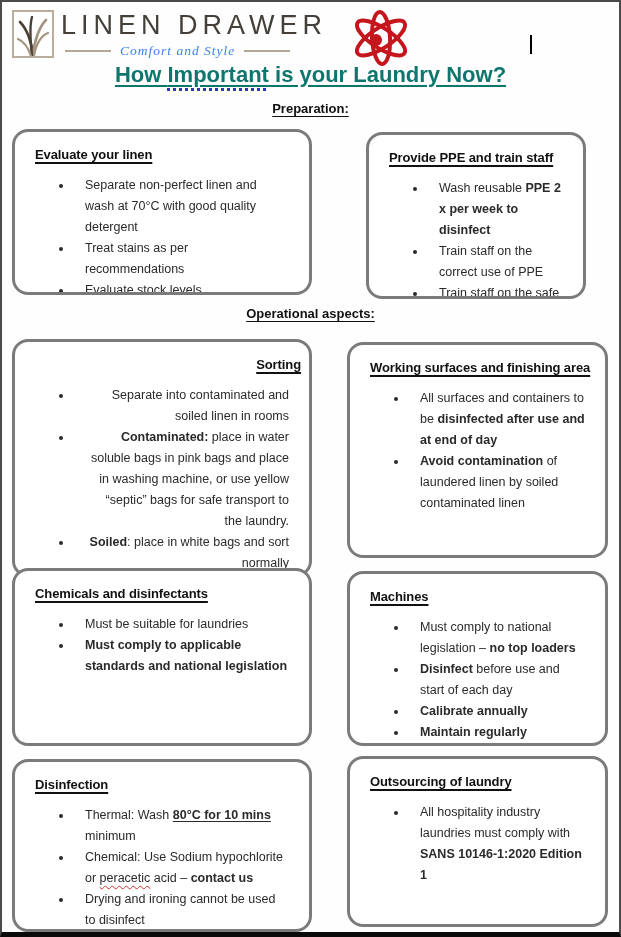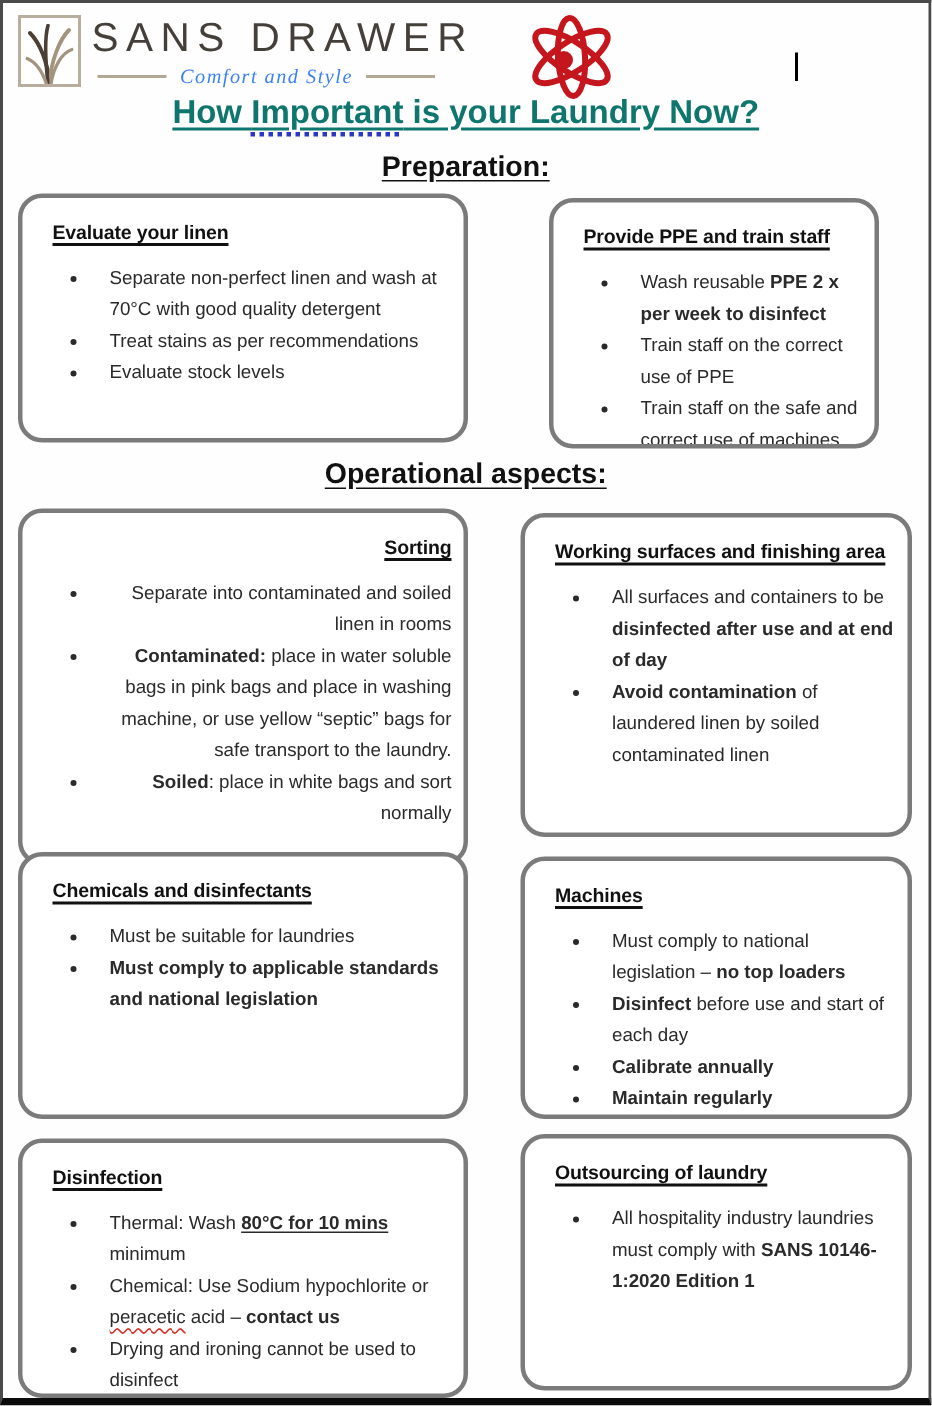--- a/index.html
+++ b/index.html
@@ -25,30 +25,30 @@
   .orli-name{font-size:31px;font-weight:bold;color:#3e3e3c;letter-spacing:-1px;line-height:32px;white-space:nowrap;}
   .orli-i{display:inline-block;position:relative;}
   .orli-i::after{content:"";position:absolute;width:5px;height:5px;border-radius:50%;
                  background:#c4161c;left:50%;transform:translateX(-50%);top:4px;}
   .orli-tag{font-size:7px;font-weight:bold;color:#c4161c;letter-spacing:1.7px;margin-top:1px;white-space:nowrap;}
   .caret{position:absolute;left:528px;top:33px;width:2px;height:19px;background:#000;}
   
   .title{position:absolute;top:60px;left:0;right:0;text-align:center;font-size:22px;font-weight:bold;color:#0f766e;}
   .tline{text-decoration:underline;text-underline-offset:3px;}
   .squig{text-decoration:underline dotted #2b36c9;text-decoration-thickness:2.5px;text-underline-offset:6px;}
-  .sect{position:absolute;left:0;right:0;text-align:center;font-weight:bold;font-size:19px;color:#111;}
+  .sect{position:absolute;left:0;right:0;text-align:center;font-weight:bold;font-size:13px;color:#111;}
   .sect span{text-decoration:underline;text-underline-offset:3px;}
   #sect-prep{top:99px;}
   #sect-ops{top:304px;}
   
   .card{position:absolute;box-sizing:border-box;border:3px solid #7b7b7b;border-radius:16px;
         padding:15px 8px 0 20px;overflow:hidden;background:#fff;}
   .card h2{font-size:13px;font-weight:bold;margin:0 0 13px;white-space:nowrap;letter-spacing:-0.1px;
            text-decoration:underline;text-underline-offset:3px;text-decoration-thickness:1.5px;color:#111;}
-  .card ul{list-style:disc;margin:0;padding-left:26px;}
+  .card ul{list-style:disc;margin:12px;padding-left:26px;}
   .card li{padding-left:12px;font-size:12.5px;line-height:21px;color:#2a2a2a;}
   .b{font-weight:bold;}
   .u{text-decoration:underline;text-underline-offset:2px;}
   .sq{text-decoration:underline wavy #d93025;text-decoration-thickness:1px;text-underline-offset:3px;}
   #card-0{left:10px;top:127px;width:300px;height:166px;}
   #card-1{left:364px;top:130px;width:220px;height:167px;}
   #card-2{left:10px;top:337px;width:300px;height:238px;text-align:right;}
   #card-3{left:345px;top:340px;width:261px;height:216px;}
   #card-4{left:10px;top:566px;width:300px;height:178px;}
   #card-5{left:345px;top:569px;width:261px;height:175px;}
@@ -64,21 +64,21 @@
     <div class="ld-box">
       <svg width="32" height="40" viewBox="0 0 32 40" fill="none">
         <path d="M16 40 C15 25 9 12 3 6" stroke="#4a4035" stroke-width="2.6" stroke-linecap="round"></path>
         <path d="M16 40 C17 24 23 10 29 4" stroke="#a3947f" stroke-width="2.6" stroke-linecap="round"></path>
         <path d="M15 40 C13 22 13 8 15 1" stroke="#4a4035" stroke-width="2.4" stroke-linecap="round"></path>
         <path d="M17 40 C19 27 25 19 31 17" stroke="#a3947f" stroke-width="2.2" stroke-linecap="round"></path>
         <path d="M14 40 C11 31 6 25 1 23" stroke="#a3947f" stroke-width="2.2" stroke-linecap="round"></path>
       </svg>
     </div>
     <div class="ld-col">
-      <div class="ld-name">SANS DRAWER</div>
+      <div class="ld-name">LINEN DRAWER</div>
       <div class="ld-tag">
         <span class="ld-line"></span>
         <span class="ld-tagtext">Comfort and Style</span>
         <span class="ld-line"></span>
       </div>
     </div>
   </div>
 
   <div class="orli">
     <span>

